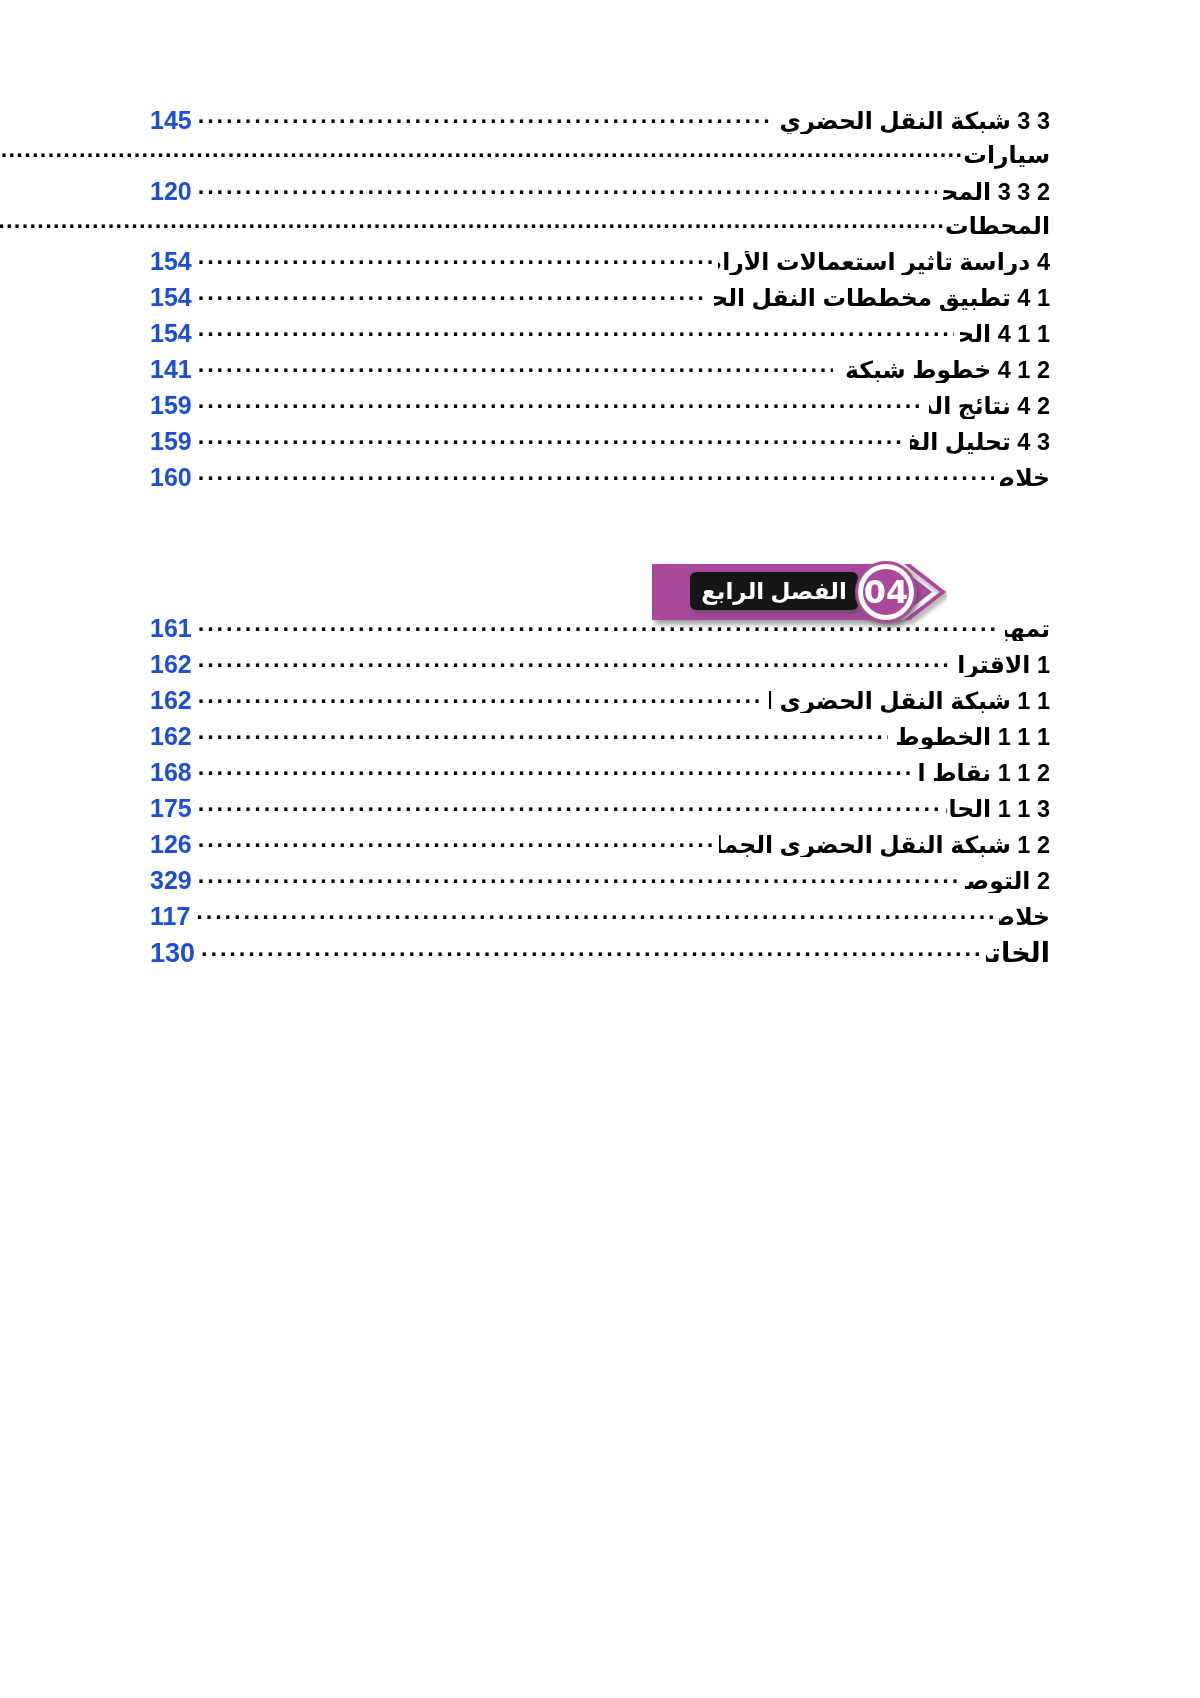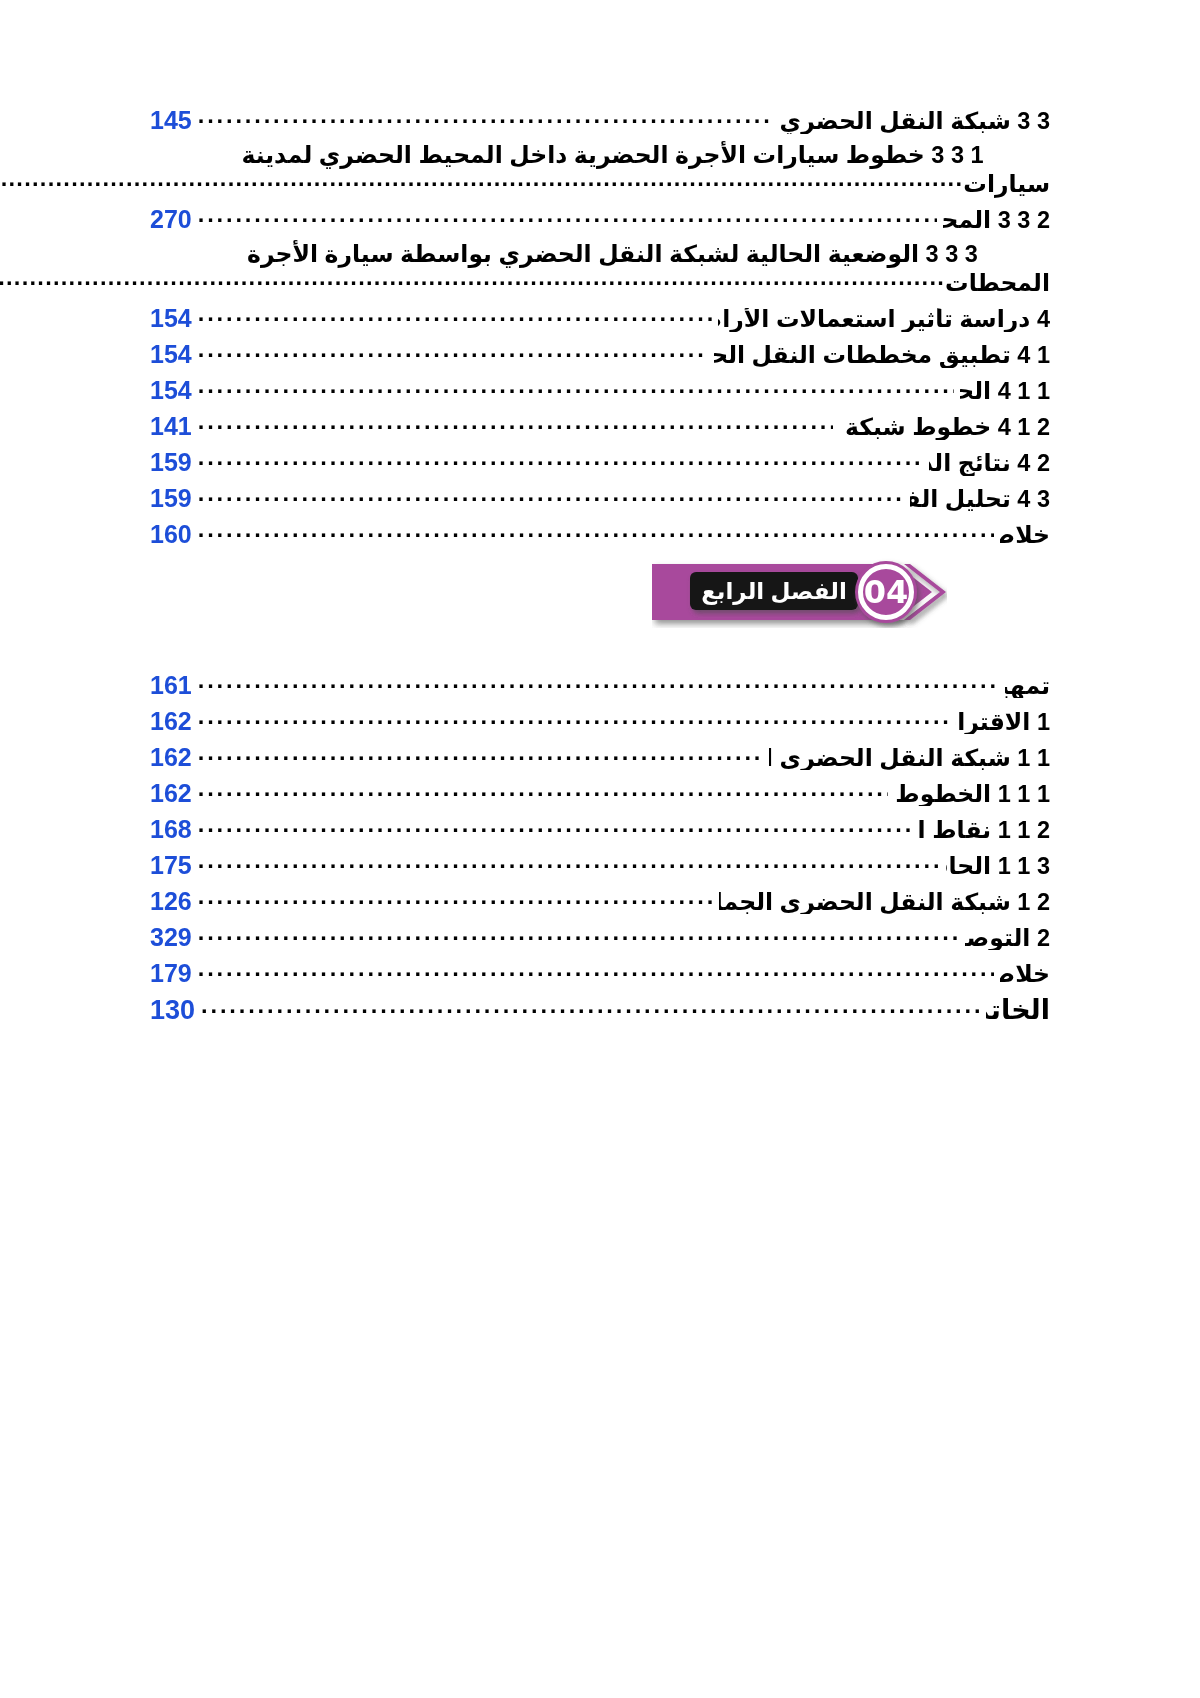--- a/index.html
+++ b/index.html
@@ -141,35 +141,33 @@
 
     <ul class="toc-list" id="section-one-list">
         <li class="toc-entry">
           <div class="row">
             <span class="title">3 3 شبكة النقل الحضري لسيارة الأجرة الحضرية</span>
             <span class="leader">························································································································</span>
             <span class="pageno">145</span>
           </div>
         </li>
         <li class="toc-entry wrap-entry">
-          <div class="line1">1 3 3 خطوط سيارات الأجرة الحضرية داخل المحيط الحضري لمدينة</div>
           <div class="line2">
             <span class="title">سيارات</span>
             <span class="leader">··································································································································</span>
           </div>
         </li>
         <li class="toc-entry">
           <div class="row">
             <span class="title">2 3 3 المحطات</span>
             <span class="leader">························································································································</span>
-            <span class="pageno">270</span>
+            <span class="pageno">120</span>
           </div>
         </li>
         <li class="toc-entry wrap-entry">
-          <div class="line1">3 3 3 الوضعية الحالية لشبكة النقل الحضري بواسطة سيارة الأجرة</div>
           <div class="line2">
             <span class="title">المحطات</span>
             <span class="leader">··································································································································</span>
           </div>
         </li>
         <li class="toc-entry">
           <div class="row">
             <span class="title">4 دراسة تأثير استعمالات الأراضي على النقل الحضري في المدينة</span>
             <span class="leader">························································································································</span>
             <span class="pageno">154</span>
@@ -273,21 +271,21 @@
           <div class="row">
             <span class="title">2 التوصيات</span>
             <span class="leader">························································································································</span>
             <span class="pageno">329</span>
           </div>
         </li>
         <li class="toc-entry">
           <div class="row">
             <span class="title">خلاصة</span>
             <span class="leader">························································································································</span>
-            <span class="pageno">179</span>
+            <span class="pageno">117</span>
           </div>
         </li>
         <li class="toc-entry strong">
           <div class="row">
             <span class="title">الخاتمة</span>
             <span class="leader">························································································································</span>
             <span class="pageno">130</span>
           </div>
         </li>
       </ul>

